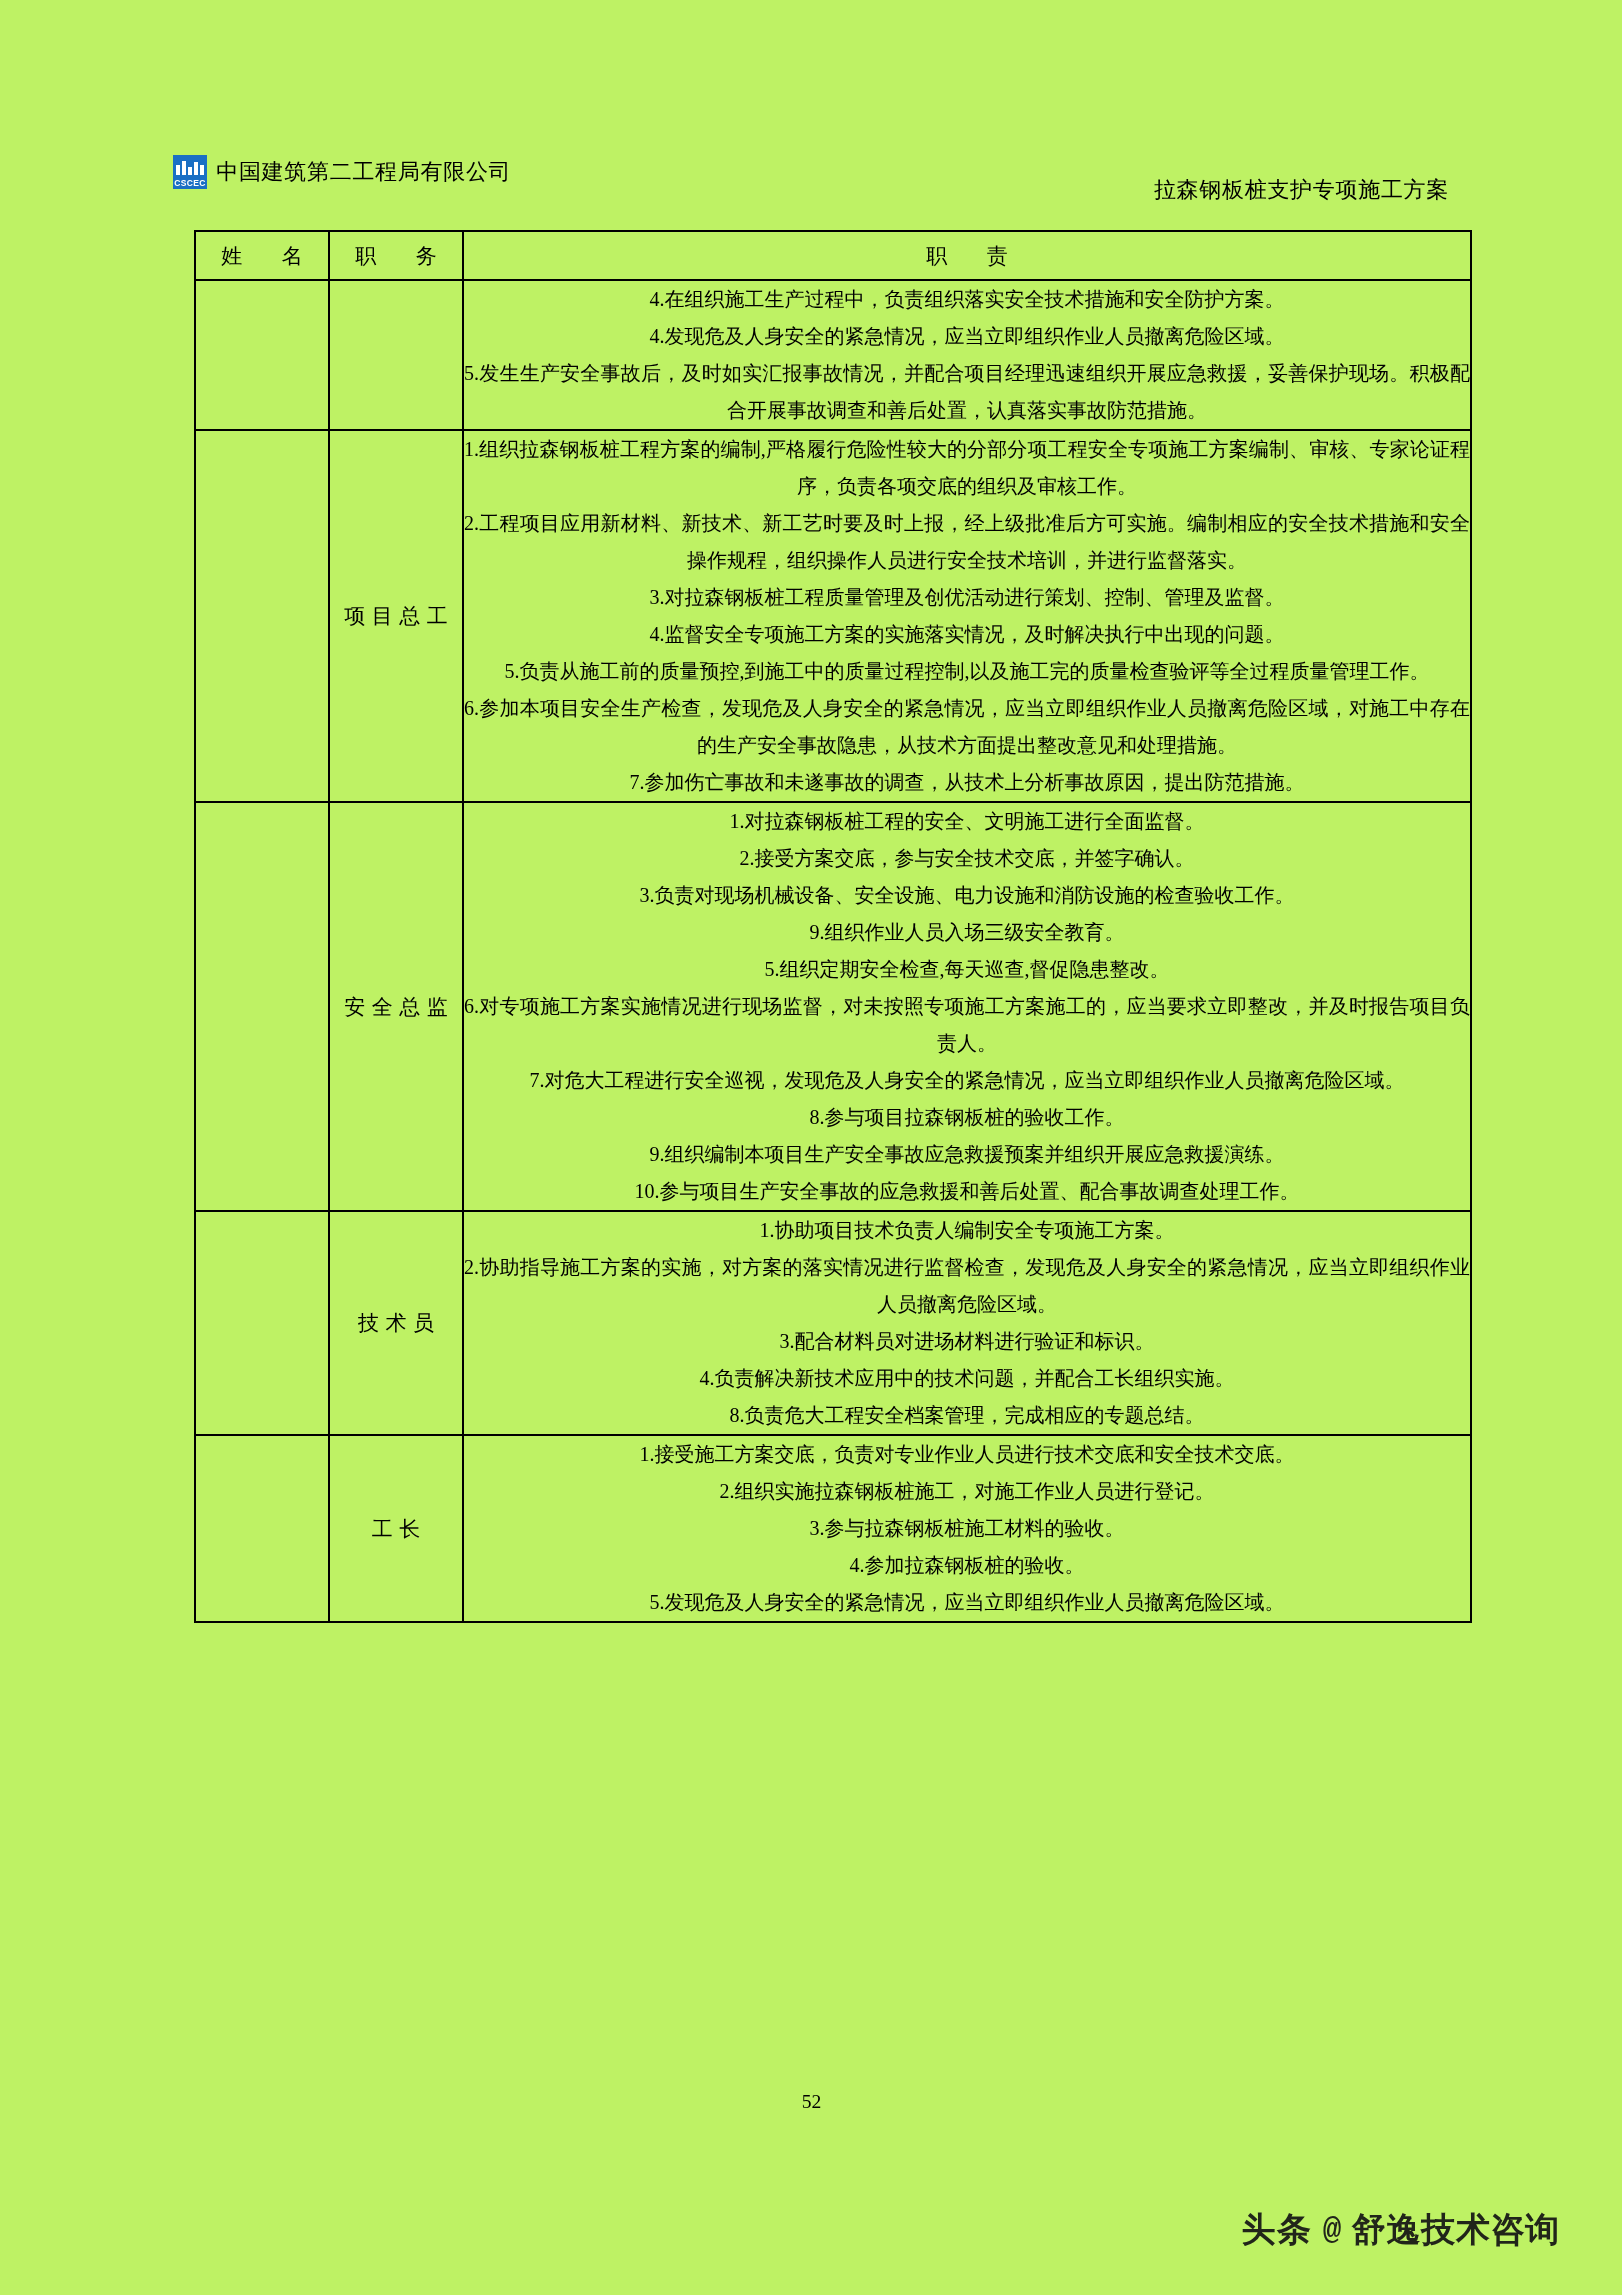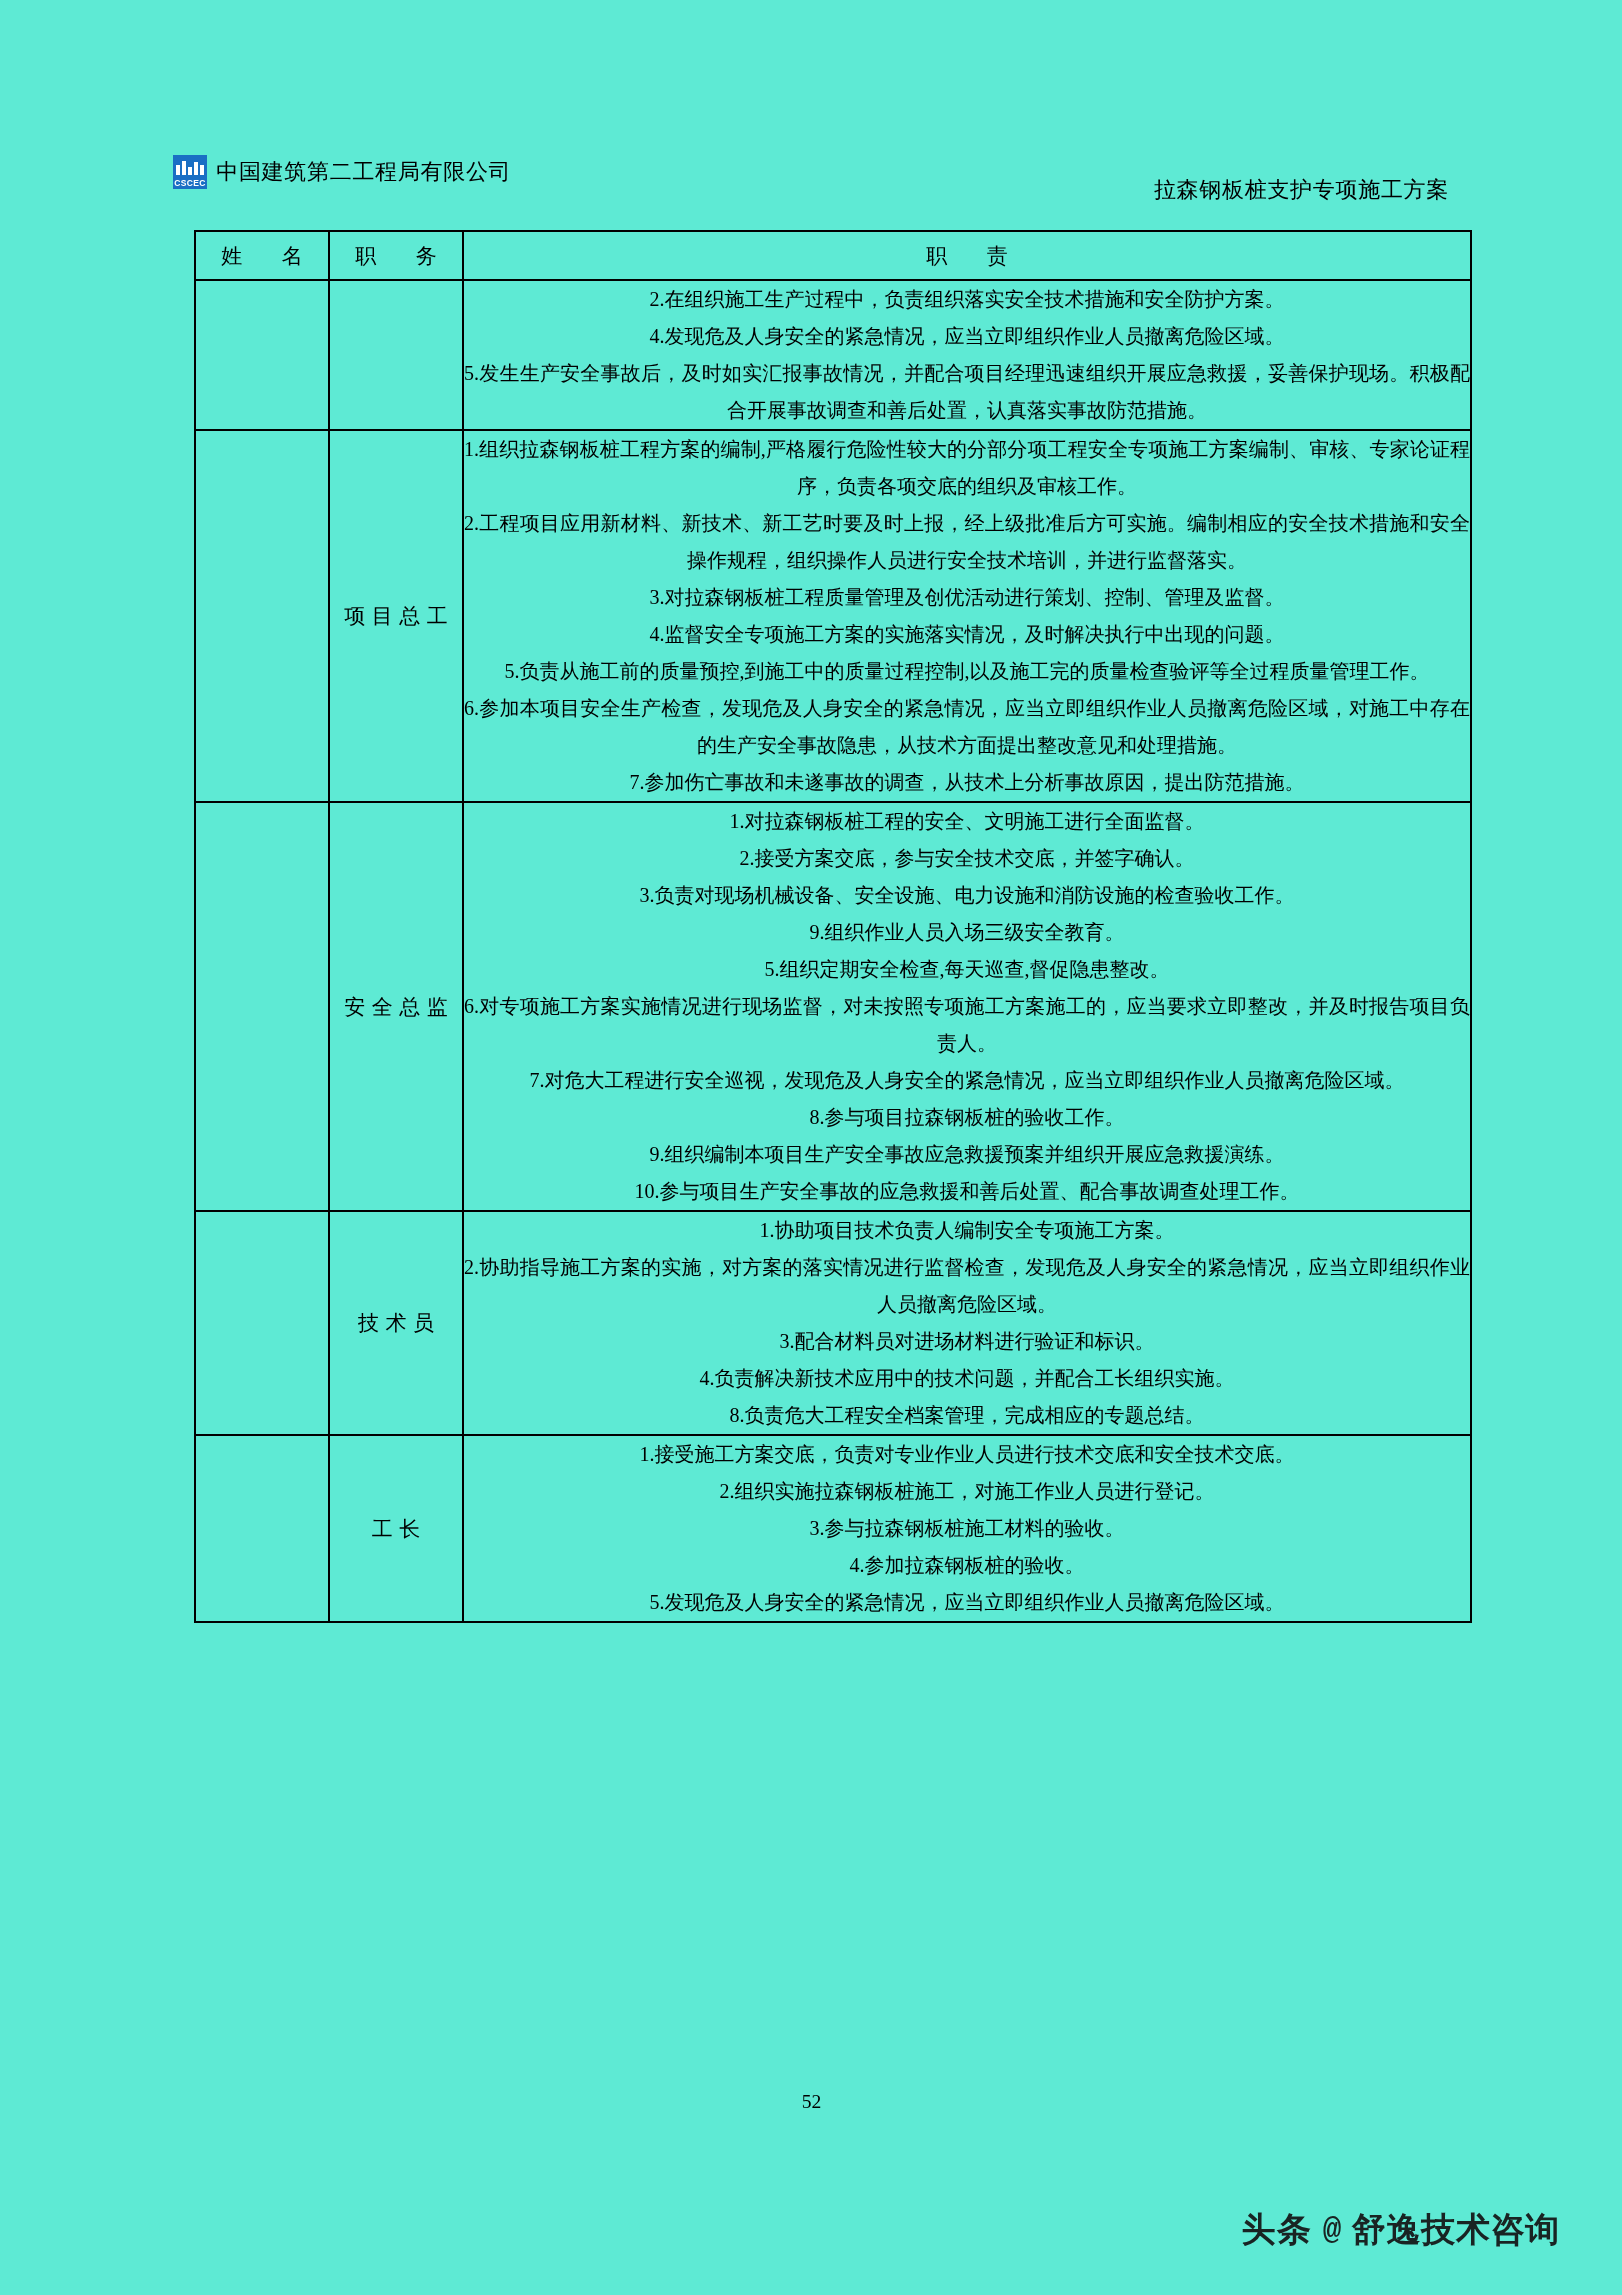--- a/index.html
+++ b/index.html
@@ -7,21 +7,21 @@
     padding: 0;
     background: #ffffff;
   }
   body {
     font-family: "Liberation Serif", "DejaVu Serif", serif;
   }
   .page {
     position: relative;
     width: 1623px;
     height: 2295px;
-    background: #5eead4;
+    background: #bef264;
     box-sizing: border-box;
     overflow: hidden;
   }
 
   
   .doc-header {
     position: absolute;
     left: 173px;
     top: 149px;
     width: 1276px;
@@ -212,21 +212,21 @@
         <th>姓　名</th>
         <th>职　务</th>
         <th>职　责</th>
       </tr>
     </thead>
     <tbody>
         <tr>
           <td class="cell-name"></td>
           <td class="cell-role"></td>
           <td class="cell-duty">
-            <p>2.在组织施工生产过程中，负责组织落实安全技术措施和安全防护方案。</p>
+            <p>4.在组织施工生产过程中，负责组织落实安全技术措施和安全防护方案。</p>
             <p>4.发现危及人身安全的紧急情况，应当立即组织作业人员撤离危险区域。</p>
             <p class="just">5.发生生产安全事故后，及时如实汇报事故情况，并配合项目经理迅速组织开展应急救援，妥善保护现场。积极配合开展事故调查和善后处置，认真落实事故防范措施。</p>
           </td>
         </tr>
         <tr>
           <td class="cell-name"></td>
           <td class="cell-role">项目总工</td>
           <td class="cell-duty">
             <p class="just">1.组织拉森钢板桩工程方案的编制,严格履行危险性较大的分部分项工程安全专项施工方案编制、审核、专家论证程序，负责各项交底的组织及审核工作。</p>
             <p class="just">2.工程项目应用新材料、新技术、新工艺时要及时上报，经上级批准后方可实施。编制相应的安全技术措施和安全操作规程，组织操作人员进行安全技术培训，并进行监督落实。</p>

